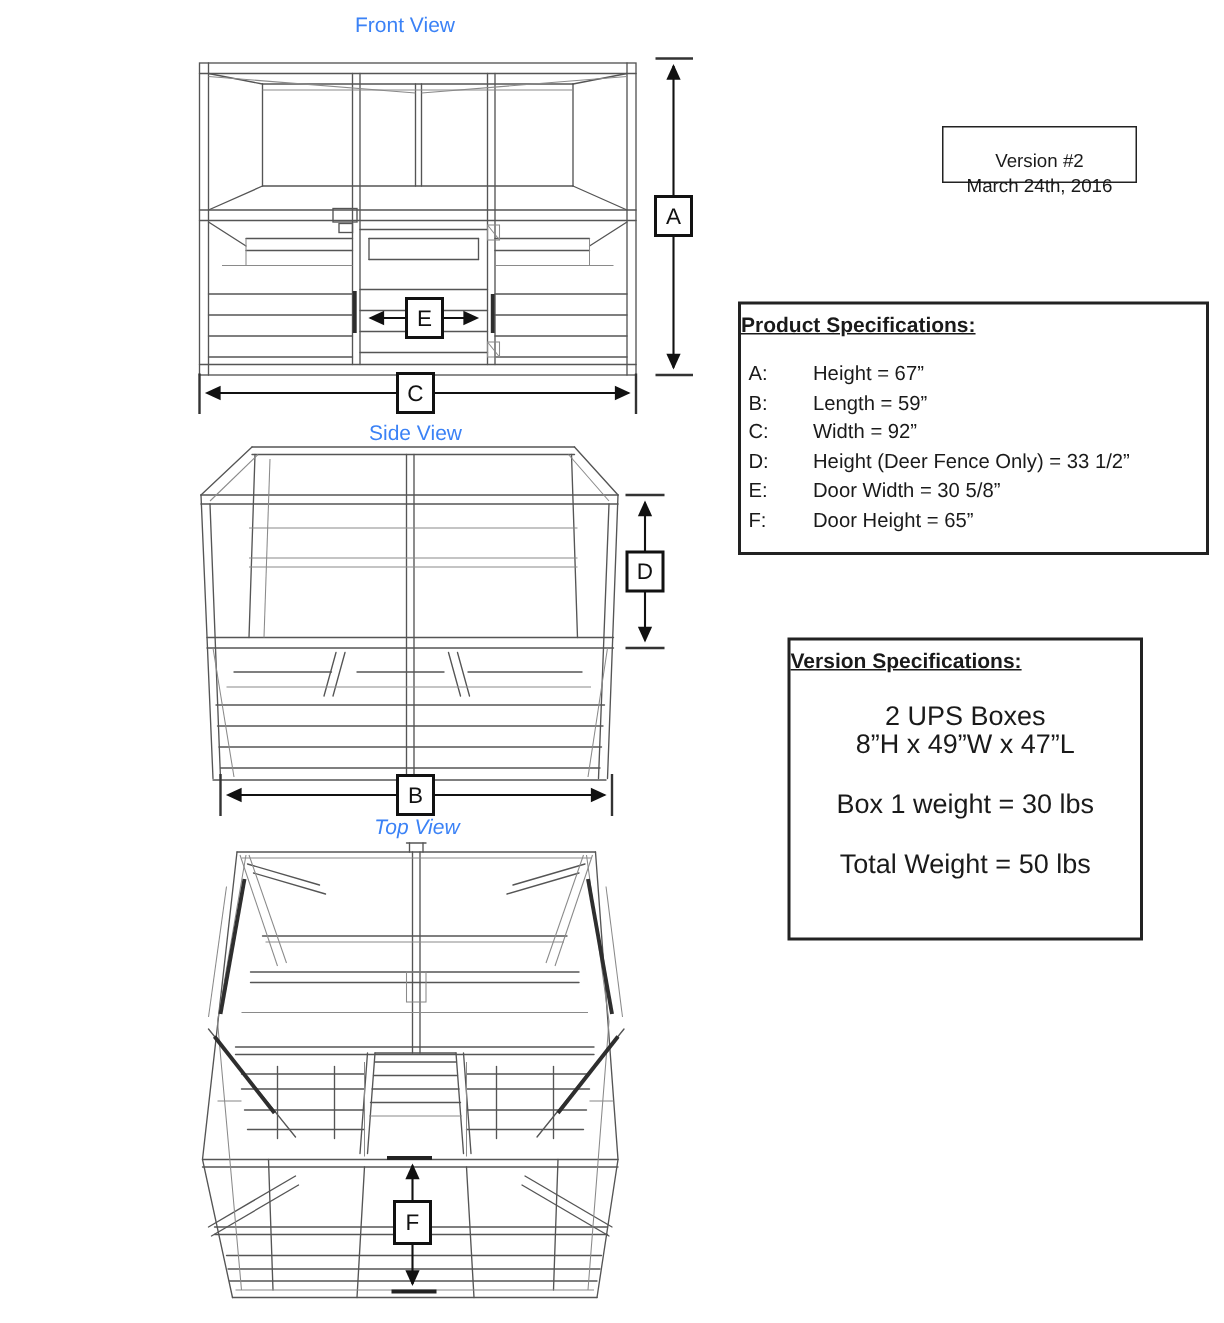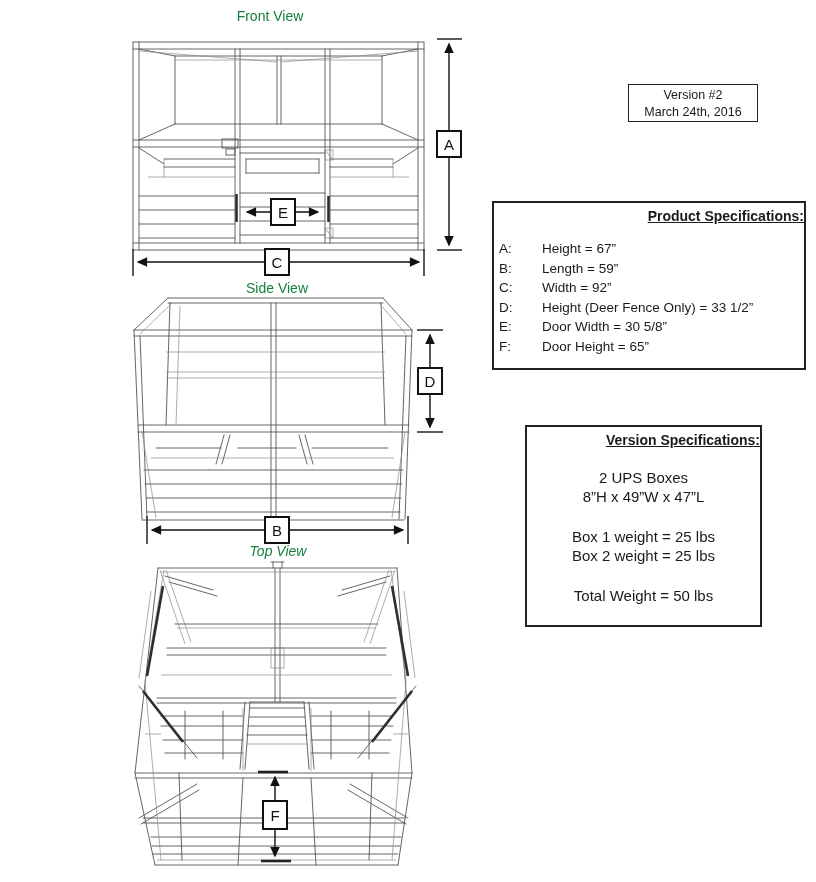--- a/index.html
+++ b/index.html
@@ -1,35 +1,35 @@
 <!DOCTYPE html>
 <html><head>
 <meta charset="utf-8">
 <style>
   html,body{margin:0;padding:0;background:#fff;}
   #canvas{position:relative;width:816px;height:882px;background:#ffffff;overflow:hidden;
           font-family:"Liberation Sans", sans-serif;color:#1a1a1a;}
-  .view-title{position:absolute;width:160px;text-align:center;font-size:14px;color:#15803d;}
+  .view-title{position:absolute;width:160px;text-align:center;font-size:14px;color:#3b82f6;}
   svg{position:absolute;overflow:visible;}
   .ln{stroke:#555;stroke-width:0.9;fill:none;stroke-linecap:round;}
   .lt{stroke:#8a8a8a;stroke-width:0.7;fill:none;}
   .dk{stroke:#2e2e2e;stroke-width:2.6;fill:none;}
   .dim{stroke:#111;stroke-width:1.4;fill:none;}
   .tick{stroke:#333;stroke-width:1.6;fill:none;}
   .tickdark{stroke:#222;stroke-width:2.6;fill:none;}
   .dimbox{fill:#ffffff;stroke:#111;stroke-width:2;}
   .dimtext{font:15px "Liberation Sans", sans-serif;fill:#111;text-anchor:middle;dominant-baseline:central;}
   .note-box{position:absolute;border:1.5px solid #222;text-align:center;
-            font-size:12.5px;line-height:17px;padding-top:2px;box-sizing:border-box;}
+            font-size:12.5px;line-height:17px;padding-top:14px;box-sizing:border-box;}
   .spec-box{position:absolute;border:2px solid #222;box-sizing:border-box;background:#fff;}
-  .spec-title{font-size:14px;font-weight:bold;text-align:right;text-decoration:underline;margin-top:5px;}
+  .spec-title{font-size:14px;font-weight:bold;text-align:left;text-decoration:underline;margin-top:5px;}
   .spec-rows{margin-top:15px;font-size:13.5px;}
   .spec-row{display:flex;height:19.5px;align-items:center;}
   .spec-key{width:48px;padding-left:5px;box-sizing:border-box;}
-  .ship-line{font-size:15px;text-align:center;line-height:19px;}
+  .ship-line{font-size:18px;text-align:center;line-height:19px;}
   .gap-sm{margin-top:21px;}
   .gap-md{margin-top:20px;}
 </style>
 </head>
 <body>
 
 <div id="canvas">
 
   <div class="view-title" style="left:190px;top:8px;">Front View</div>
   <div class="view-title" style="left:197px;top:280px;">Side View</div>
@@ -315,18 +315,17 @@
         <span class="spec-key">F:</span>
         <span class="spec-val">Door Height = 65”</span>
       </div>
     </div>
   </div>
 
   <div class="spec-box" style="left:525px;top:425px;width:237px;height:202px;">
     <div class="spec-title">Version Specifications:</div>
     <div class="ship-line gap-md">2 UPS Boxes</div>
     <div class="ship-line">8”H x 49”W x 47”L</div>
-    <div class="ship-line gap-sm">Box 1 weight = 25 lbs</div>
-    <div class="ship-line">Box 2 weight = 25 lbs</div>
+    <div class="ship-line gap-sm">Box 1 weight = 30 lbs</div>
     <div class="ship-line gap-sm">Total Weight = 50 lbs</div>
   </div>
 
 </div>
 
 </body></html>

